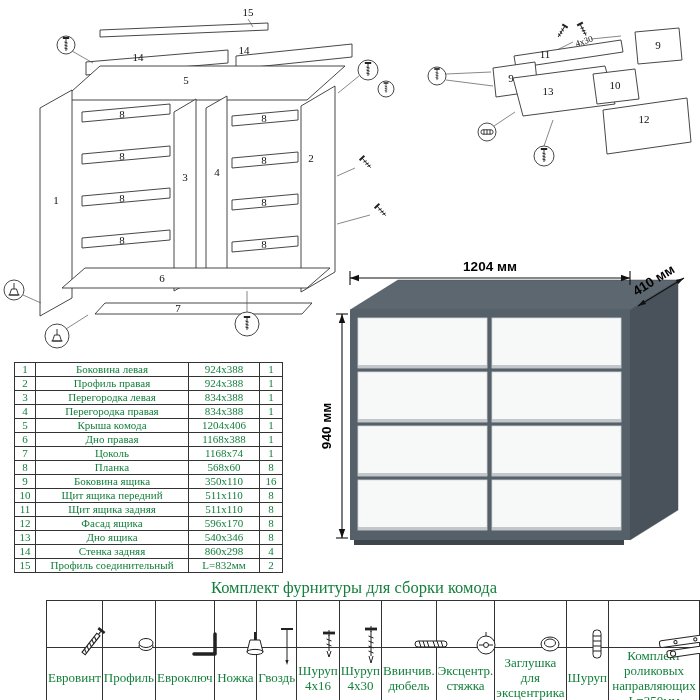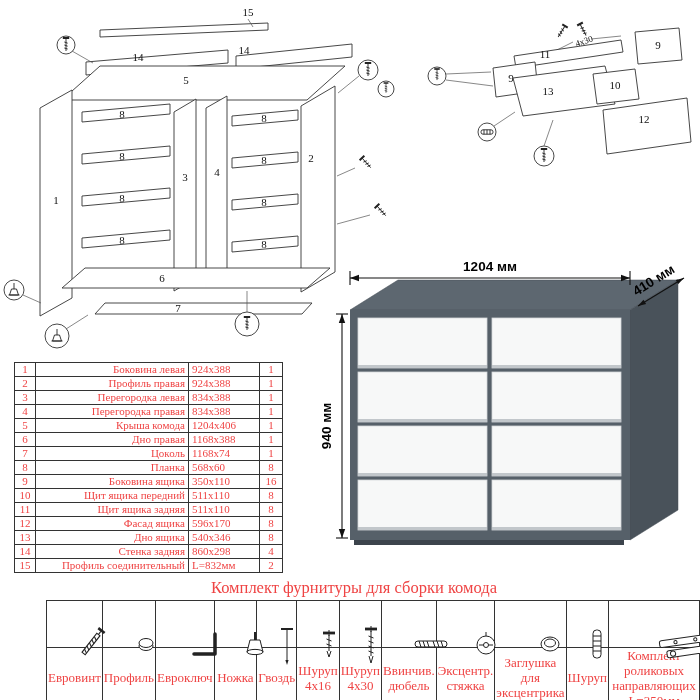--- a/index.html
+++ b/index.html
@@ -1,32 +1,32 @@
 <!DOCTYPE html>
 <html><head>
 <meta charset="utf-8">
 <style>
   html,body{margin:0;padding:0;background:#fff}
-  .sheet{position:relative;width:700px;height:700px;background:#fff;overflow:hidden;font-family:"Liberation Serif",serif;color:#ef4444}
+  .sheet{position:relative;width:700px;height:700px;background:#fff;overflow:hidden;font-family:"Liberation Serif",serif;color:#15803d}
   .sheet svg{position:absolute}
   .panel{fill:#fff;stroke:#333;stroke-width:0.9}
   .callout-circle{fill:#fff;stroke:#333;stroke-width:0.9}
   .leader{stroke:#555;stroke-width:0.7;fill:none}
   .part-label{font-size:11px;fill:#111;text-anchor:middle;font-family:"Liberation Serif",serif}
   .small-note{font-size:9px;fill:#111;text-anchor:middle;font-family:"Liberation Serif",serif}
   .dim-label{font-size:13.5px;font-weight:bold;fill:#000;text-anchor:middle;font-family:"Liberation Sans",sans-serif}
   .dim-line{stroke:#111;stroke-width:1.1;fill:none}
   .dim-head{fill:#111;stroke:none}
   .drawer{fill:#f7f8f8;stroke:#d4d7da;stroke-width:0.8}
   .drawer-shadow{fill:#c2c7cb;stroke:none}
   .parts-table{position:absolute;left:14px;top:362px;border-collapse:collapse}
   .parts-table td{border:1px solid #333;height:13px;font-size:11px;line-height:1;padding:0 3px;white-space:nowrap}
   td.col-n{width:14px;text-align:center}
-  td.col-name{width:146px;text-align:right}
-  td.col-size{width:64px;text-align:left}
+  td.col-name{width:146px;text-align:center}
+  td.col-size{width:64px;text-align:center}
   td.col-qty{width:16px;text-align:center}
   .hw-title{position:absolute;left:4px;top:578px;width:700px;text-align:center;font-size:16.5px}
   .hw-table{position:absolute;left:46px;top:600px;border-collapse:collapse;table-layout:fixed}
   .hw-table td{border:1px solid #333;text-align:center;vertical-align:middle;overflow:hidden}
   td.hw-icon-cell{height:44px}
   td.hw-name-cell{font-size:13px;line-height:1.15;height:32px;padding:1px}
   td.hw-qty-cell{font-size:13.5px;height:20px}
 </style>
 </head>
 <body>

